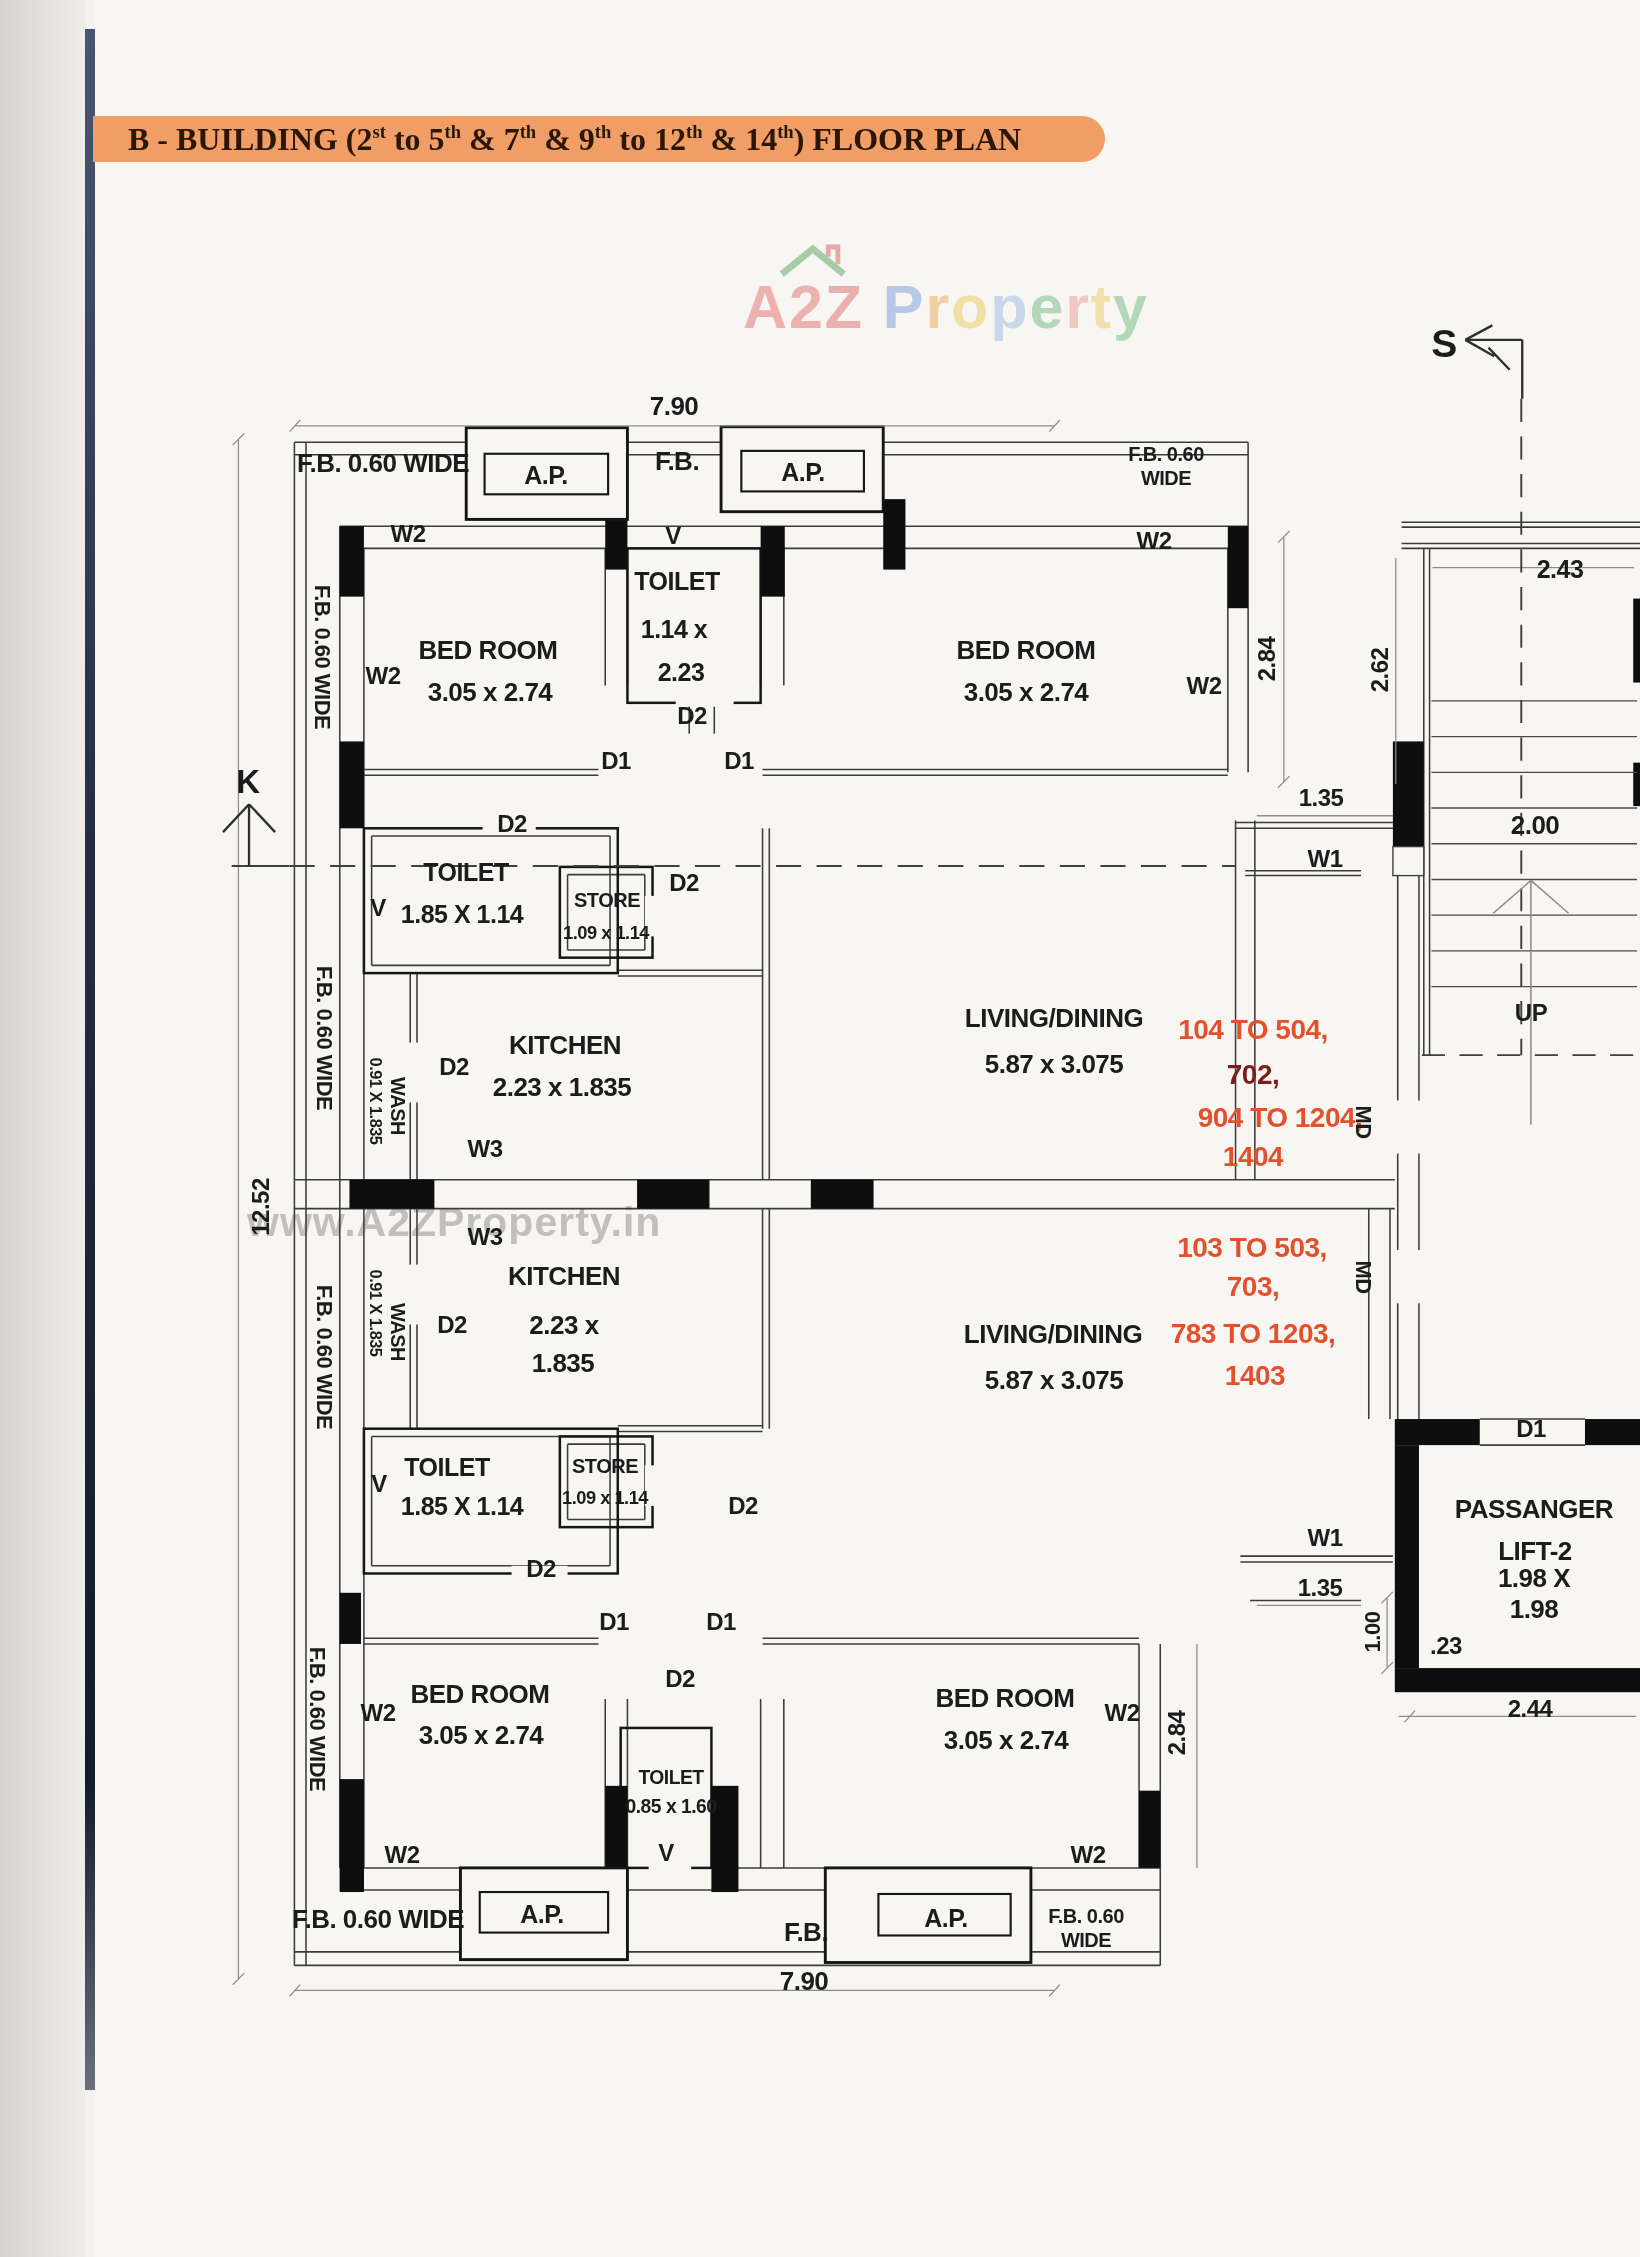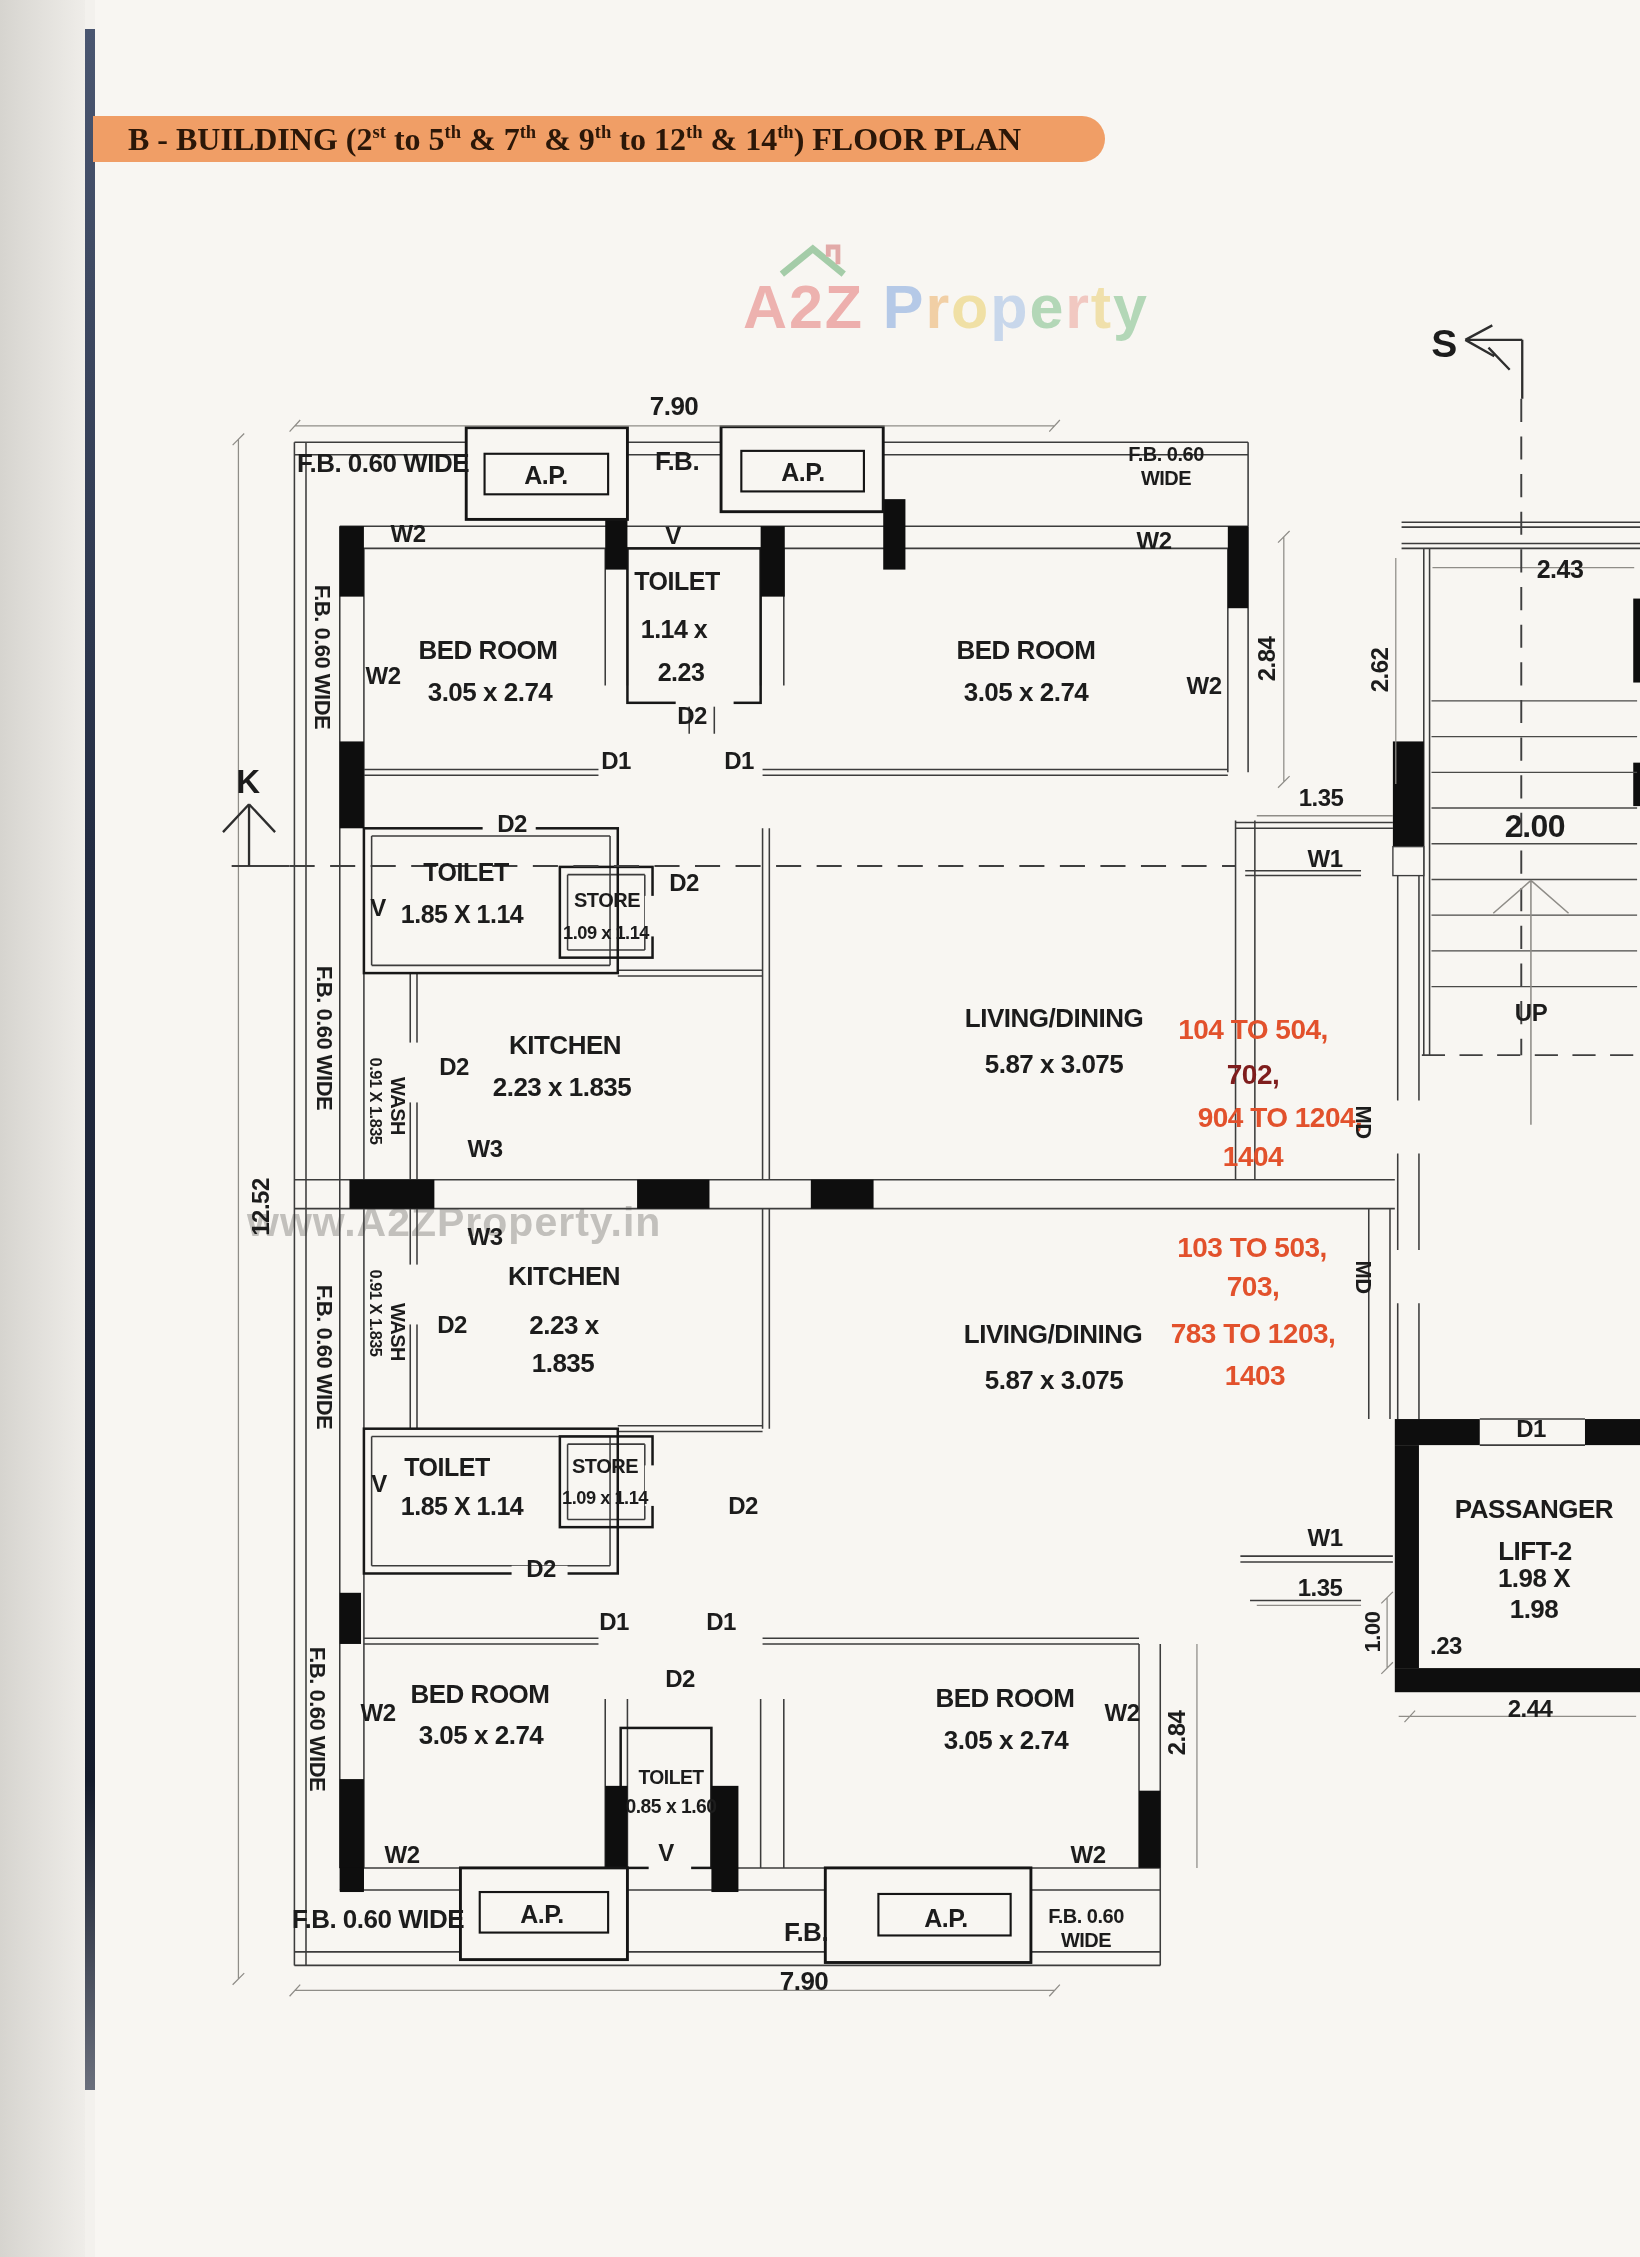--- a/index.html
+++ b/index.html
@@ -209,21 +209,21 @@
     <div class="lbl" style="left: 383px; top: 676px; font-size: 24px; transform: translate(-50%, -50%) rotate(0deg);">W2</div>
     <div class="lbl" style="left: 1204px; top: 686px; font-size: 24px; transform: translate(-50%, -50%) rotate(0deg);">W2</div>
     <div class="lbl" style="left: 1267px; top: 659px; font-size: 24px; transform: translate(-50%, -50%) rotate(-90deg);">2.84</div>
     <div class="lbl" style="left: 1380px; top: 670px; font-size: 24px; transform: translate(-50%, -50%) rotate(-90deg);">2.62</div>
     <div class="lbl" style="left: 1560px; top: 569px; font-size: 25px; transform: translate(-50%, -50%) rotate(0deg);">2.43</div>
     <div class="lbl" style="left: 692px; top: 716px; font-size: 24px; transform: translate(-50%, -50%) rotate(0deg);">D2</div>
     <div class="lbl" style="left: 616px; top: 761px; font-size: 24px; transform: translate(-50%, -50%) rotate(0deg);">D1</div>
     <div class="lbl" style="left: 739px; top: 761px; font-size: 24px; transform: translate(-50%, -50%) rotate(0deg);">D1</div>
     <div class="lbl" style="left: 1321px; top: 798px; font-size: 24px; transform: translate(-50%, -50%) rotate(0deg);">1.35</div>
     <div class="lbl" style="left: 1325px; top: 859px; font-size: 24px; transform: translate(-50%, -50%) rotate(0deg);">W1</div>
-    <div class="lbl" style="left: 1535px; top: 826px; font-size: 32px; transform: translate(-50%, -50%) rotate(0deg);">2.00</div>
+    <div class="lbl" style="left: 1535px; top: 826px; font-size: 26px; transform: translate(-50%, -50%) rotate(0deg);">2.00</div>
     <div class="lbl" style="left: 248px; top: 782px; font-size: 33px; transform: translate(-50%, -50%) rotate(0deg);">K</div>
     <div class="lbl" style="left: 512px; top: 824px; font-size: 24px; transform: translate(-50%, -50%) rotate(0deg);">D2</div>
     <div class="lbl" style="left: 466px; top: 872px; font-size: 25px; transform: translate(-50%, -50%) rotate(0deg);">TOILET</div>
     <div class="lbl" style="left: 378px; top: 908px; font-size: 24px; transform: translate(-50%, -50%) rotate(0deg);">V</div>
     <div class="lbl" style="left: 462px; top: 914px; font-size: 25px; transform: translate(-50%, -50%) rotate(0deg);">1.85 X 1.14</div>
     <div class="lbl" style="left: 607px; top: 900px; font-size: 20px; transform: translate(-50%, -50%) rotate(0deg);">STORE</div>
     <div class="lbl" style="left: 606px; top: 933px; font-size: 18.3px; transform: translate(-50%, -50%) rotate(0deg);">1.09 x 1.14</div>
     <div class="lbl" style="left: 684px; top: 883px; font-size: 24px; transform: translate(-50%, -50%) rotate(0deg);">D2</div>
     <div class="lbl" style="left: 322px; top: 657px; font-size: 22px; transform: translate(-50%, -50%) rotate(90deg);">F.B. 0.60 WIDE</div>
     <div class="lbl" style="left: 324px; top: 1038px; font-size: 22px; transform: translate(-50%, -50%) rotate(90deg);">F.B. 0.60 WIDE</div>

